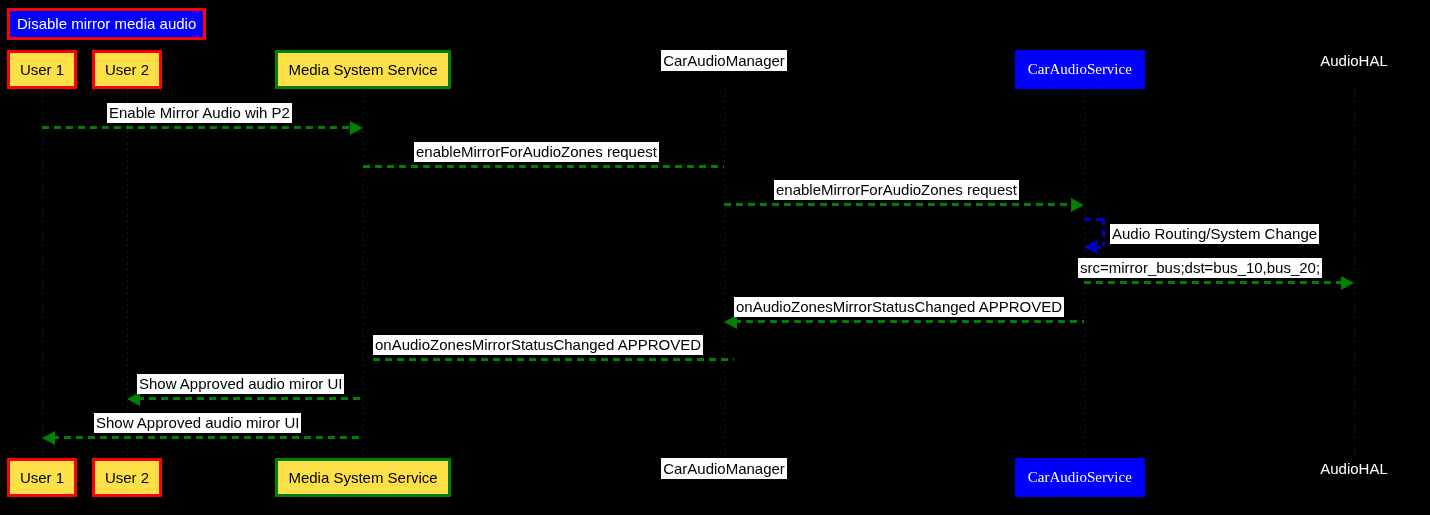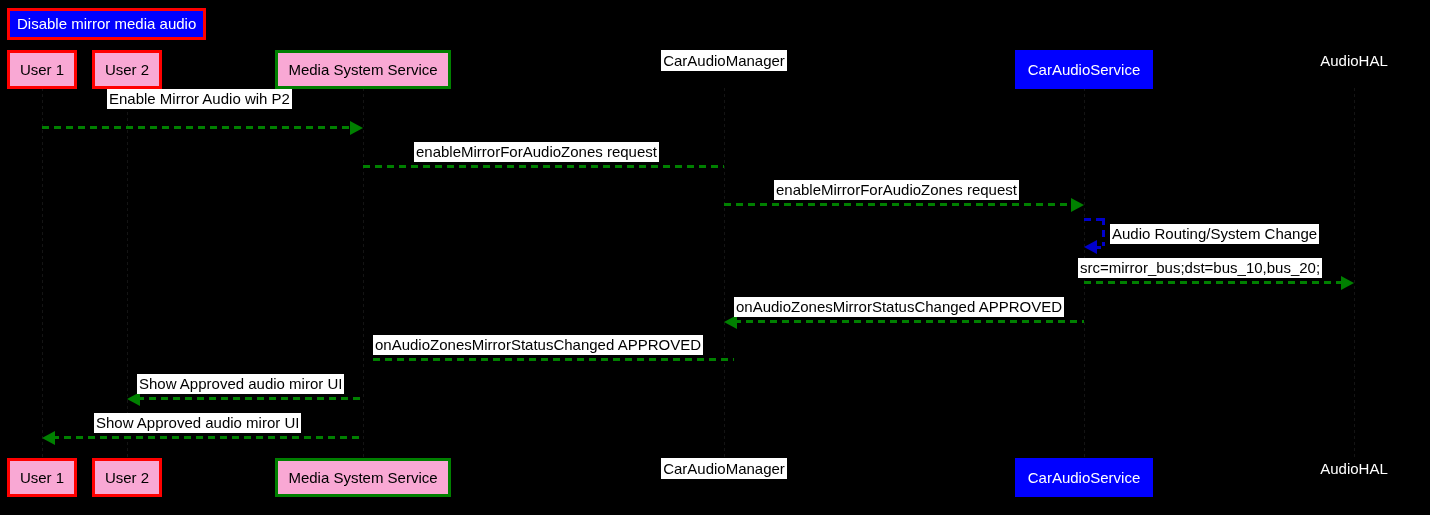--- a/index.html
+++ b/index.html
@@ -35,29 +35,29 @@
   
   .participant {
     position: absolute;
     white-space: nowrap;
     font-size: 15px;
     line-height: 17px;
     text-align: center;
     box-sizing: border-box;
   }
   .participant.boxed {
-    background: #f9a8d4;
+    background: #fde047;
     color: #000000;
     padding: 8px 10px;
     border-width: 3px;
     border-style: solid;
   }
   .participant.b-red   { border-color: #ff0000; }
   .participant.b-green { border-color: #008000; }
-  .participant.b-blue  { background: #0000ff; border-color: #0000ff; color: #ffffff; }
+  .participant.b-blue  { background: #0000ff; border-color: #0000ff; color: #ffffff; font-family: Liberation Serif, serif; }
   .participant.plain-dark {
     background: #ffffff;
     color: #000000;
     padding: 2px 2px;
     border: none;
   }
   .participant.plain-light {
     background: transparent;
     color: #ffffff;
     padding: 2px 2px;
@@ -136,21 +136,21 @@
       <div class="participant boxed b-red" style="top: 50px; left: 91.9062px;">User 2</div>
       <div class="participant boxed b-green" style="top: 50px; left: 275.391px;">Media System Service</div>
       <div class="participant plain-dark" style="top: 50px; left: 661.125px;">CarAudioManager</div>
       <div class="participant boxed b-blue" style="top: 50px; left: 1014.72px;">CarAudioService</div>
       <div class="participant plain-light" style="top: 50px; left: 1318.23px;">AudioHAL</div>
     </div>
 
   <div id="messages">
       <div class="msg-line" style="left: 42px; top: 126px; width: 311px;"></div>
       <div class="arrow-head right" style="left: 350px; top: 121px;"></div>
-      <div class="msg-label" style="left: 107px; top: 89px; text-align: center;">Enable Mirror Audio wih P2</div>
+      <div class="msg-label" style="left: 107px; top: 103px; text-align: center;">Enable Mirror Audio wih P2</div>
       <div class="msg-line" style="left: 363px; top: 165px; width: 361px;"></div>
       <div class="msg-label" style="left: 414px; top: 142px;">enableMirrorForAudioZones request</div>
       <div class="msg-line" style="left: 724px; top: 203px; width: 350px;"></div>
       <div class="arrow-head right" style="left: 1071px; top: 198px;"></div>
       <div class="msg-label" style="left: 774px; top: 180px;">enableMirrorForAudioZones request</div>
       <div class="loop-seg" style="left: 1084px; top: 218px; width: 21px;"></div>
       <div class="loop-seg vert" style="left: 1102px; top: 218px; height: 28px;"></div>
       <div class="loop-seg" style="left: 1094px; top: 246px; width: 11px;"></div>
       <div class="arrow-head left blue" style="left: 1084px; top: 240px;"></div>
       <div class="msg-label" style="left: 1110px; top: 224px;">Audio Routing/System Change</div>

